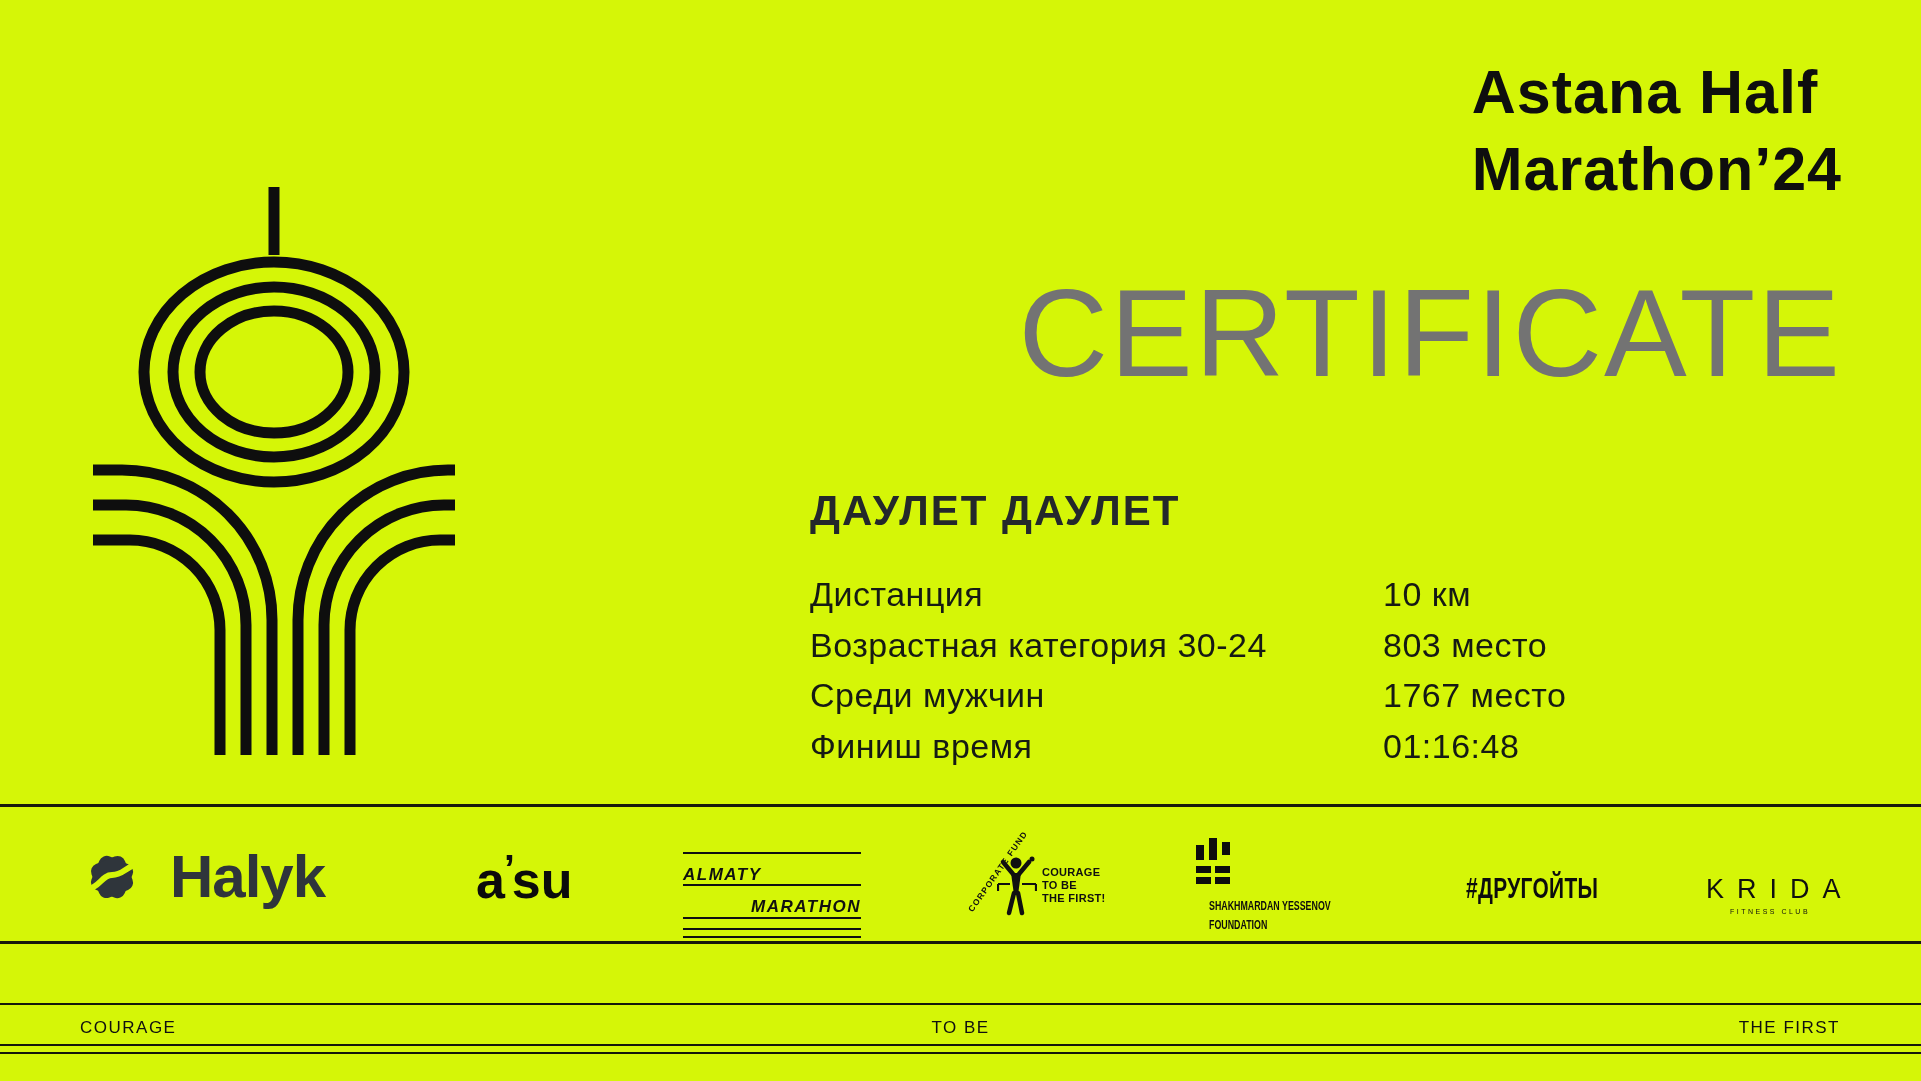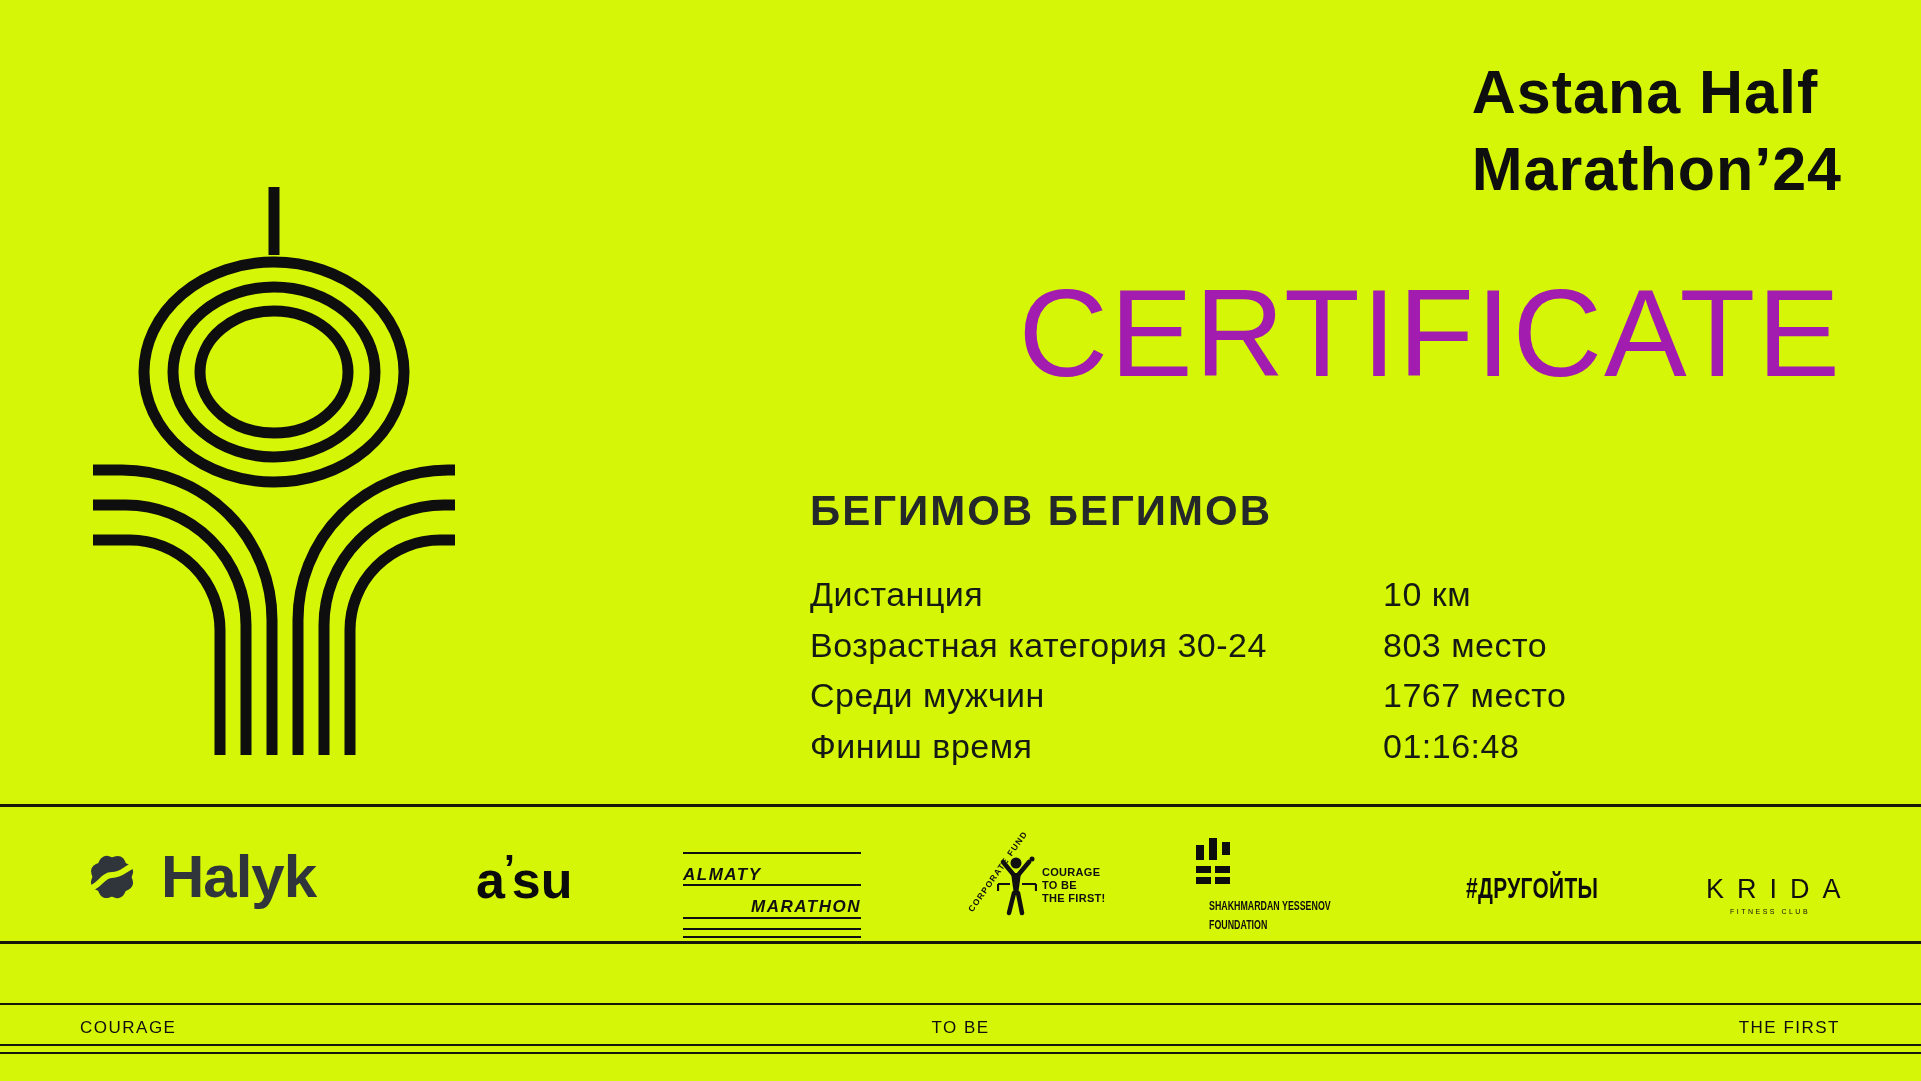--- a/index.html
+++ b/index.html
@@ -10,37 +10,37 @@
   }
   .abs{position:absolute;}
   
   .event-title{
     top:54px;right:79px;text-align:left;
     font-size:61px;line-height:77px;font-weight:700;letter-spacing:1px;color:#0e0e0e;
   }
   
   .cert-heading{
     top:271px;right:79px;font-size:124px;line-height:1;font-weight:500;
-    letter-spacing:2px;color:#a21caf;white-space:nowrap;
+    letter-spacing:2px;color:#737373;white-space:nowrap;
   }
   
   .baiterek{left:80px;top:185px;}
   
   .recipient{left:810px;top:487px;font-size:42px;font-weight:700;letter-spacing:2px;color:#24282b;}
   .results{left:810px;top:572px;width:900px;}
   .result-row{position:relative;height:50.5px;font-size:34px;line-height:44px;color:#161a14;}
   .result-label{position:absolute;left:0;top:0;letter-spacing:.5px;}
   .result-value{position:absolute;left:573px;top:0;letter-spacing:.5px;}
   
   .sponsors-strip{
     top:804px;left:0;width:1921px;height:140px;box-sizing:border-box;
     border-top:3px solid #171a0b;border-bottom:3px solid #171a0b;
   }
   .halyk{left:80px;top:842px;display:flex;align-items:center;}
-  .halyk-text{margin-left:17px;font-size:60px;font-weight:700;letter-spacing:-1px;color:#2f353b;}
+  .halyk-text{margin-left:26px;font-size:60px;font-weight:700;letter-spacing:-1px;color:#2f353b;}
   .asu{left:476px;top:850px;font-size:52px;font-weight:700;color:#0b0b0b;letter-spacing:0;}
   .asu .asu-accent{position:relative;top:-0.42em;font-size:0.75em;margin:0 -3px 0 -1px;}
   .almaty{left:683px;top:852px;width:178px;color:#101010;}
   .am-line{border-top:2px solid #101010;height:0;}
   .am-row{font-size:17px;font-weight:700;font-style:italic;letter-spacing:1.5px;line-height:19px;height:19px;padding-top:11px;}
   .am-row.right{text-align:right;line-height:20px;height:20px;}
   .am-gap1{height:9px;}
   .am-gap2{height:6px;}
   .fund-curved{
     left:966px;top:908px;transform:rotate(-55deg);transform-origin:0 0;
@@ -85,21 +85,21 @@
     <ellipse cx="194" cy="187" rx="74" ry="61"></ellipse>
     <path d="M 13 285 H 42 A 150 150 0 0 1 192 435 V 570"></path>
     <path d="M 13 320 H 46 A 120 120 0 0 1 166 440 V 570"></path>
     <path d="M 13 355 H 50 A 90 90 0 0 1 140 445 V 570"></path>
     <path d="M 375 285 H 368 A 150 150 0 0 0 218 435 V 570"></path>
     <path d="M 375 320 H 364 A 120 120 0 0 0 244 440 V 570"></path>
     <path d="M 375 355 H 360 A 90 90 0 0 0 270 445 V 570"></path>
   </g>
 </svg>
 
-<div class="abs recipient">БЕГИМОВ БЕГИМОВ</div>
+<div class="abs recipient">ДАУЛЕТ ДАУЛЕТ</div>
 
 <div class="abs results">
   <div class="result-row">
     <span class="result-label">Дистанция</span>
     <span class="result-value">10 км</span>
   </div>
   <div class="result-row">
     <span class="result-label">Возрастная категория 30-24</span>
     <span class="result-value">803 место</span>
   </div>

